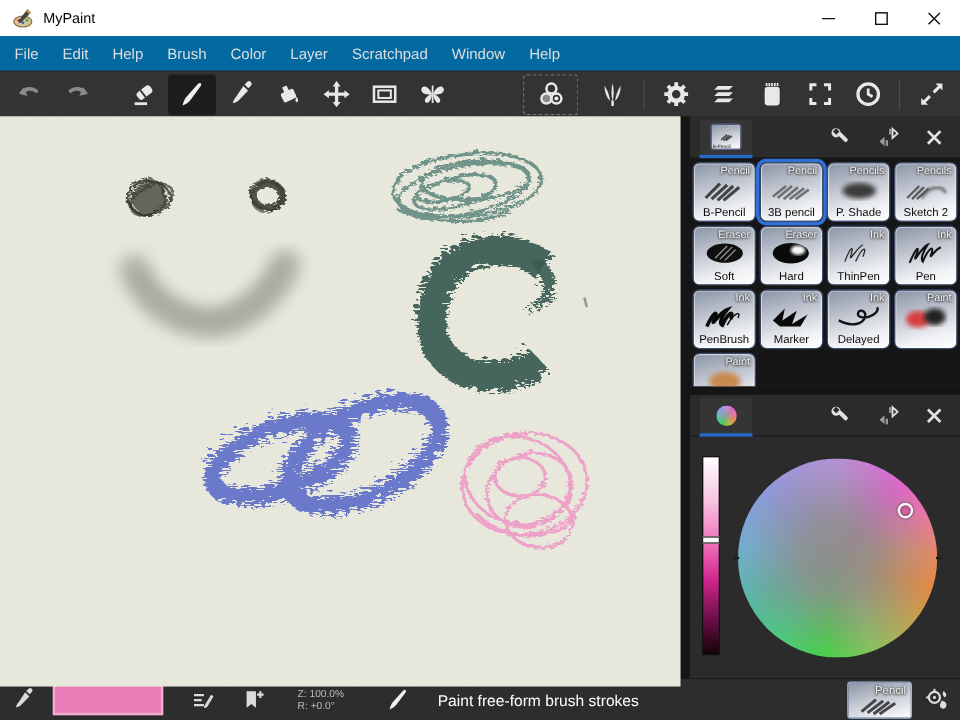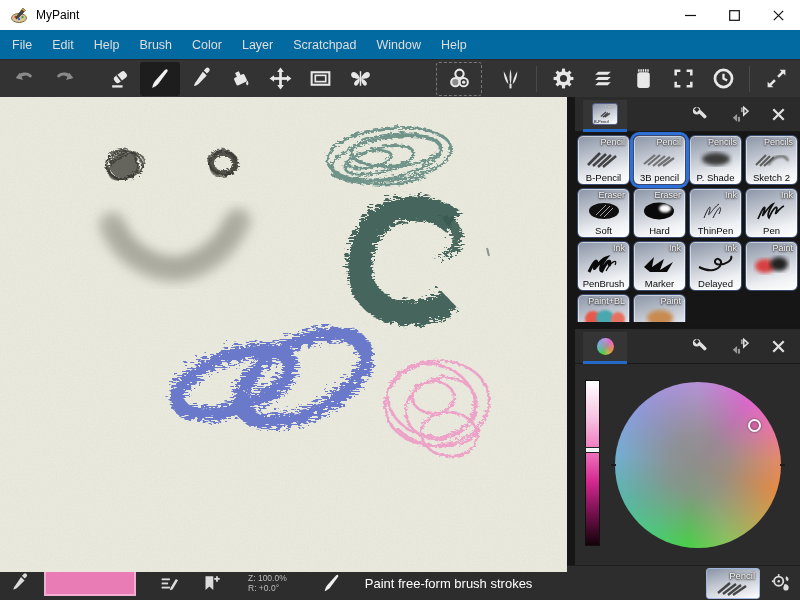--- a/index.html
+++ b/index.html
@@ -518,29 +518,20 @@
 
           <div class="bcell">
             <span class="bcat">Paint</span>
             <svg class="bprev" viewBox="0 0 48 26">
               <ellipse cx="17" cy="15" rx="10" ry="7" fill="#d84040" filter="url(#fb2)"></ellipse>
               <ellipse cx="31" cy="13" rx="9" ry="7" fill="#222" filter="url(#fb2)"></ellipse>
             </svg>
             <span class="bname"></span>
           </div>
           <div class="bcell">
-            <span class="bcat">Paint+BL</span>
-            <svg class="bprev" viewBox="0 0 48 26">
-              <ellipse cx="13" cy="15" rx="8" ry="8" fill="#e85848" filter="url(#fb1)"></ellipse>
-              <ellipse cx="25" cy="14" rx="9" ry="8" fill="#48a8b0" filter="url(#fb1)"></ellipse>
-              <ellipse cx="38" cy="15" rx="7" ry="7" fill="#e87060" filter="url(#fb1)"></ellipse>
-            </svg>
-            <span class="bname"></span>
-          </div>
-          <div class="bcell">
             <span class="bcat">Paint</span>
             <svg class="bprev" viewBox="0 0 48 26">
               <ellipse cx="24" cy="14" rx="13" ry="8" fill="#c88a50" filter="url(#fb2)"></ellipse>
             </svg>
             <span class="bname"></span>
           </div>
         </div>
       </div>
 
       <div class="panel-gap"></div>

